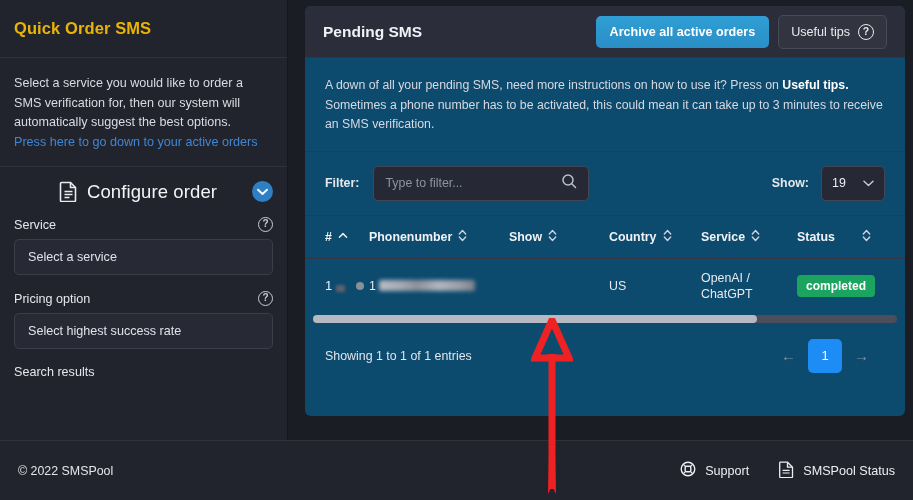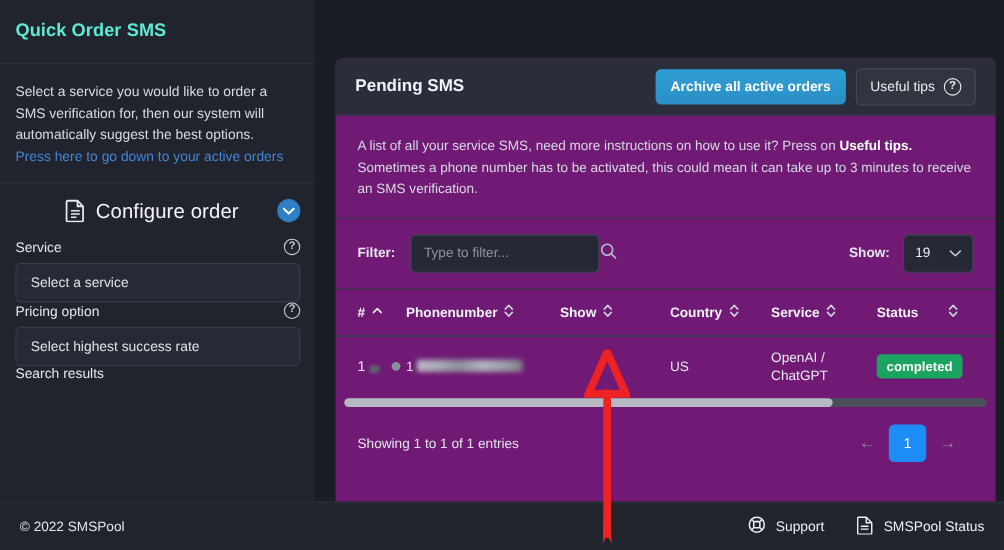--- a/index.html
+++ b/index.html
@@ -27,21 +27,21 @@
   }
   .sb-header {
     height: 58px;
     display: flex; align-items: center;
     padding: 0 14px;
     border-bottom: 1px solid #2e313c;
   }
   .sb-title {
     font-size: 16.5px;
     font-weight: bold;
-    color: #5eead4;
+    color: #eab308;
     letter-spacing: .1px;
   }
   .sb-body {
     padding: 16px 14px 14px 14px;
     border-bottom: 1px solid #2e313c;
   }
   .sb-text {
     font-size: 12.6px;
     line-height: 19.6px;
     color: #d8dbe2;
@@ -99,38 +99,38 @@
   }
   .sel-box {
     height: 36px;
     border: 1px solid #3a3e4b;
     border-radius: 5px;
     background: #272a34;
     display: flex; align-items: center;
     padding: 0 13px;
     font-size: 12.6px;
     color: #dfe2e9;
+    margin-bottom: 16px;
     cursor: pointer;
   }
   .sb-results {
     font-size: 12.6px;
     color: #e4e7ec;
     padding-bottom: 12px;
   }
 
   
   .main {
     position: absolute;
     left: 305px; top: 6px;
     width: 600px;
     height: 410px;
-    background: #701a75;
+    background: #0c4a6e;
     border-radius: 6px;
     overflow: hidden;
-    margin-top: 47px;
   }
   .m-header {
     height: 52px;
     display: flex; align-items: center;
     padding: 0 18px;
     border-bottom: 1px solid #333744;
     background: #2b2e3a;
   }
   .m-title {
     font-size: 15.5px;
@@ -185,21 +185,21 @@
     padding: 14px 20px;
     border-bottom: 1px solid #333744;
   }
   .filter-label {
     font-size: 12.4px;
     color: #e4e7ec;
     font-weight: bold;
     margin-right: 14px;
   }
   .filter-box {
-    width: 172px;
+    width: 216px;
     height: 35px;
     border: 1px solid #434755;
     border-radius: 5px;
     background: #262935;
     display: flex; align-items: center;
     padding: 0 11px;
     position: relative;
   }
   .filter-box input {
     flex: 1;
@@ -340,21 +340,21 @@
     font-size: 13px;
     display: flex; align-items: center; justify-content: center;
     cursor: pointer;
   }
 
   
   .footer {
     position: absolute;
     left: 0; bottom: 0;
     width: 913px;
-    height: 44px;
+    height: 60px;
     background: #22242d;
     border-top: 1px solid #2e313c;
     display: flex; align-items: center;
     padding: 0 18px;
   }
   .copy { font-size: 12.4px; color: #e2e5eb; flex: 1; }
   .f-links { display: flex; align-items: center; gap: 30px; }
   .f-link {
     display: flex; align-items: center; gap: 9px;
     font-size: 12.6px; color: #eceef3;
@@ -427,21 +427,21 @@
     <div class="m-header">
       <div class="m-title">Pending SMS</div>
       <button class="btn-primary">Archive all active orders</button>
       <button class="btn-ghost">
         <span>Useful tips</span>
         <span class="qmark-lt">?</span>
       </button>
     </div>
 
     <div class="m-desc">
-      <span>A list of all your service SMS, need more instructions on how to use it? Press on </span><b>Useful tips.</b><span> Sometimes a phone number has to be activated, this could mean it can take up to 3 minutes to receive an SMS verification.</span>
+      <span>A down of all your pending SMS, need more instructions on how to use it? Press on </span><b>Useful tips.</b><span> Sometimes a phone number has to be activated, this could mean it can take up to 3 minutes to receive an SMS verification.</span>
     </div>
 
     <div class="filter-row">
       <span class="filter-label">Filter:</span>
       <div class="filter-box">
         <input type="text" placeholder="Type to filter..." style="">
         <span>
           <svg width="16" height="16" viewBox="0 0 16 16">
               <circle cx="7" cy="7" r="5" fill="none" stroke="#b9bec9" stroke-width="1.5"></circle>
               <path d="M10.8 10.8 14.5 14.5" stroke="#b9bec9" stroke-width="1.5" stroke-linecap="round"></path>

